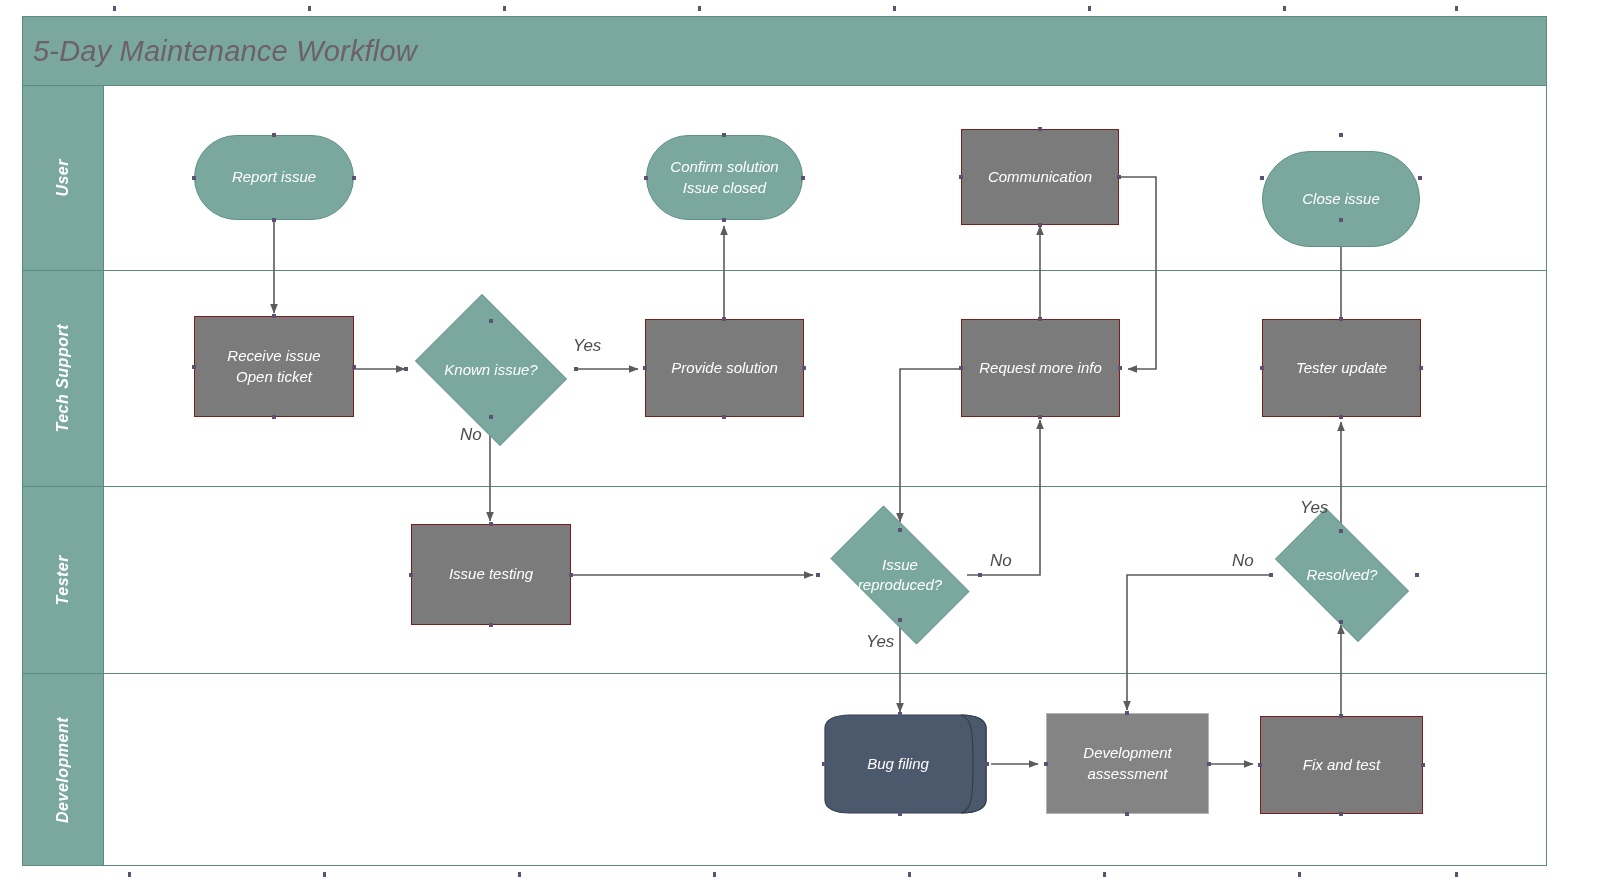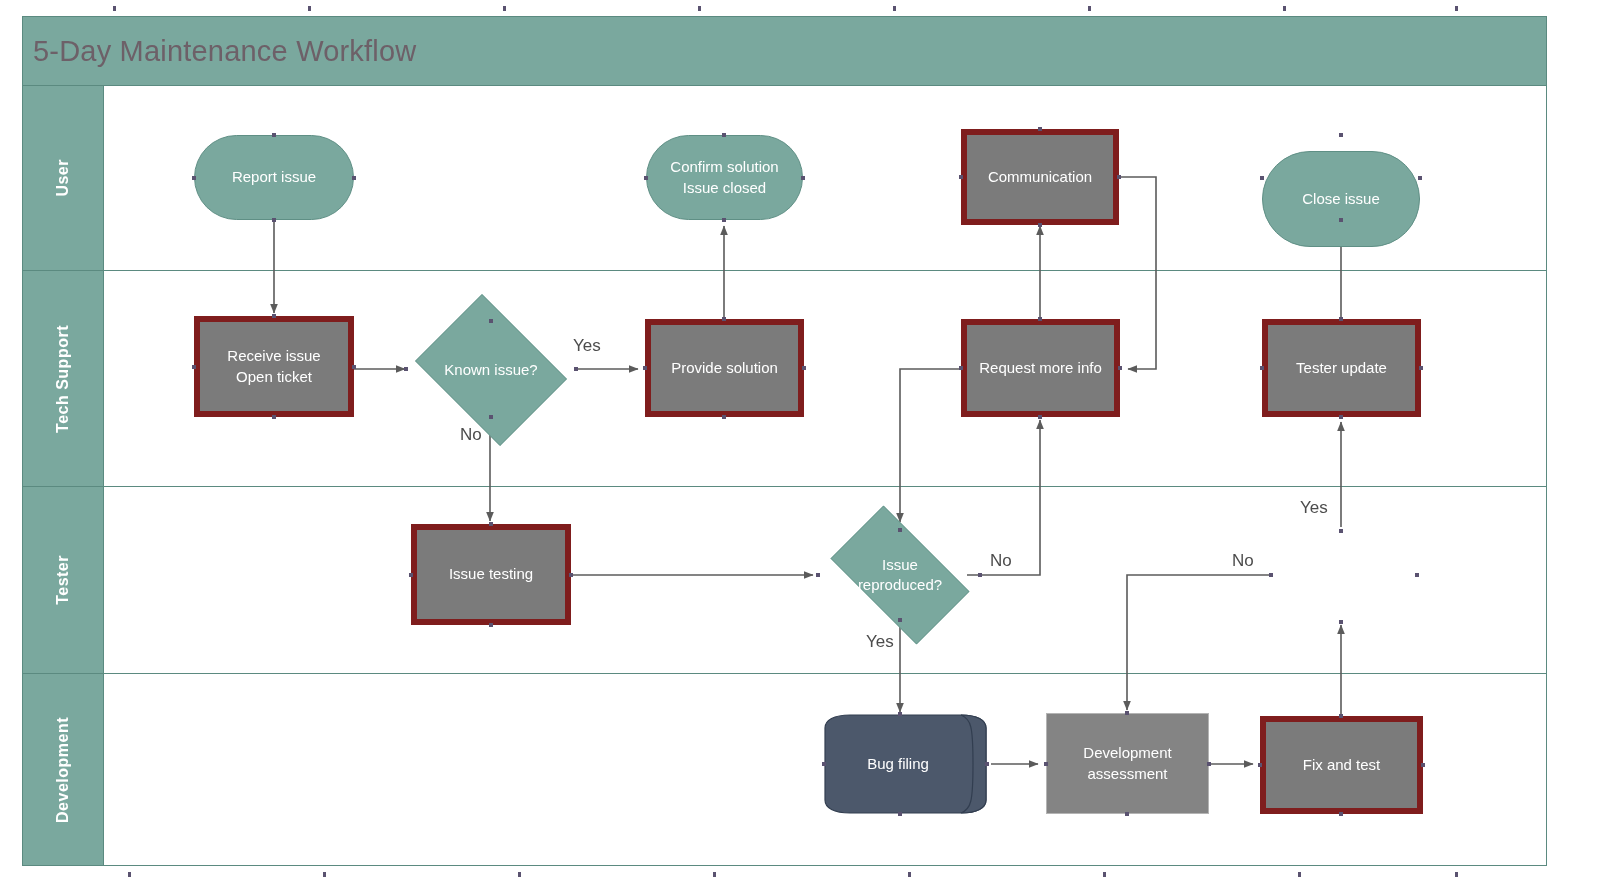--- a/index.html
+++ b/index.html
@@ -7,20 +7,21 @@
     padding: 0;
     background: #ffffff;
     font-family: "Liberation Sans", sans-serif;
   }
   #canvas {
     position: relative;
     width: 1605px;
     height: 882px;
     background: #ffffff;
     overflow: hidden;
+    font-style: italic;
   }
   
   #pool {
     position: absolute;
     left: 22px;
     top: 16px;
     width: 1525px;
     height: 850px;
     border: 1px solid #5b8a80;
     box-sizing: border-box;
@@ -93,21 +94,21 @@
     justify-content: center;
     text-align: center;
     color: #ffffff;
     font-size: 15px;
     line-height: 1.35;
     z-index: 6;
     user-select: none;
   }
   .node.process {
     background: #7b7b7b;
-    border: 6px solid #7f1d1d;
+    border: 1px solid #7f1d1d;
   }
   .node.process-light {
     background: #848484;
     border: 1px solid #b4b4b4;
   }
   .node.terminator {
     background: #7aa89e;
     border: 1px solid #5f8f85;
     border-radius: 60px;
   }
@@ -355,20 +356,24 @@
 
   <div class="node decision" style="left:814px;top:522px;width:172px;height:106px;">
     <div class="dshape"></div>
     <span class="dlabel"><span>Issue</span><br><span>reproduced?</span></span>
   </div>
   <div class="anchor" style="left:898px;top:528px;"></div>
   <div class="anchor" style="left:816px;top:573px;"></div>
   <div class="anchor" style="left:978px;top:573px;"></div>
   <div class="anchor" style="left:898px;top:618px;"></div>
 
+  <div class="node decision" style="left:1259px;top:524px;width:166px;height:102px;">
+    <div class="dshape"></div>
+    <span class="dlabel">Resolved?</span>
+  </div>
   <div class="anchor" style="left:1339px;top:529px;"></div>
   <div class="anchor" style="left:1269px;top:573px;"></div>
   <div class="anchor" style="left:1415px;top:573px;"></div>
   <div class="anchor" style="left:1339px;top:620px;"></div>
 
   <div class="node cylinder" style="left:820px;top:714px;width:171px;height:100px;">
     <svg width="171" height="100" viewBox="0 0 171 100" xmlns="http://www.w3.org/2000/svg">
       <path d="M5,14 C5,6 14,1 30,1 L141,1 C157,1 166,6 166,14 L166,86 C166,94 157,99 141,99 L30,99 C14,99 5,94 5,86 Z" fill="#4c586b" stroke="#323e50" stroke-width="1.2"></path>
       <path d="M141,1 C157,1 166,6 166,14 L166,86 C166,94 157,99 141,99 C151,95 153,88 153,50 C153,12 151,5 141,1 Z" fill="#4c586b" stroke="#323e50" stroke-width="1.2"></path>
     </svg>

